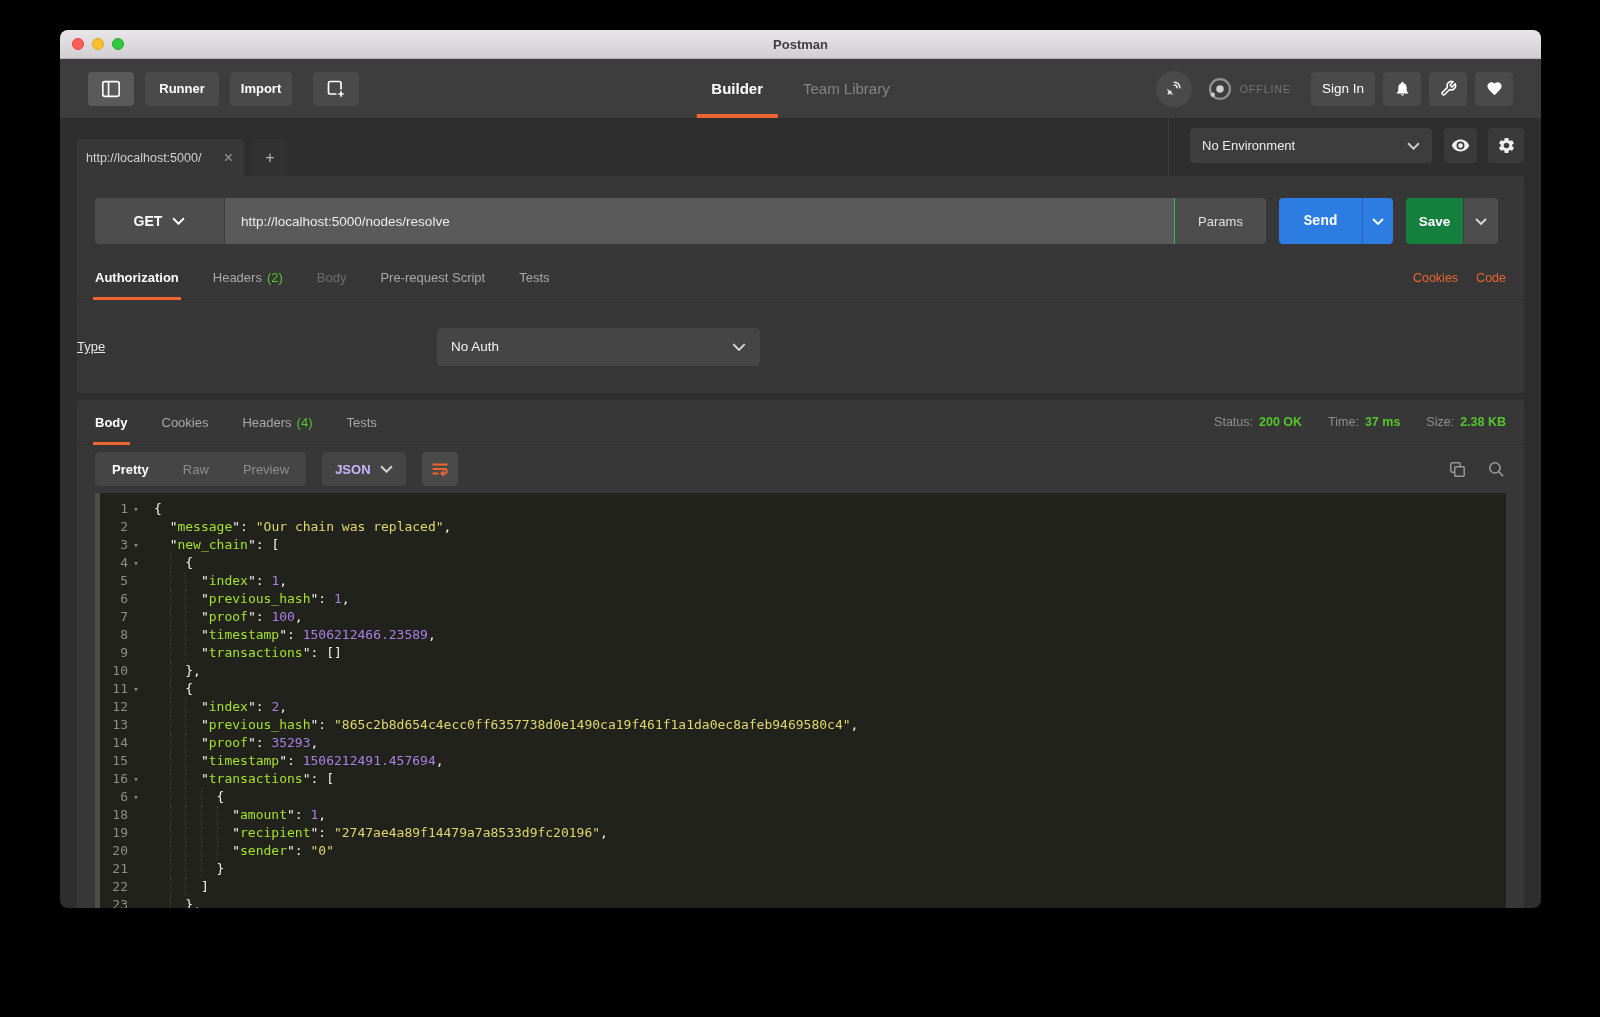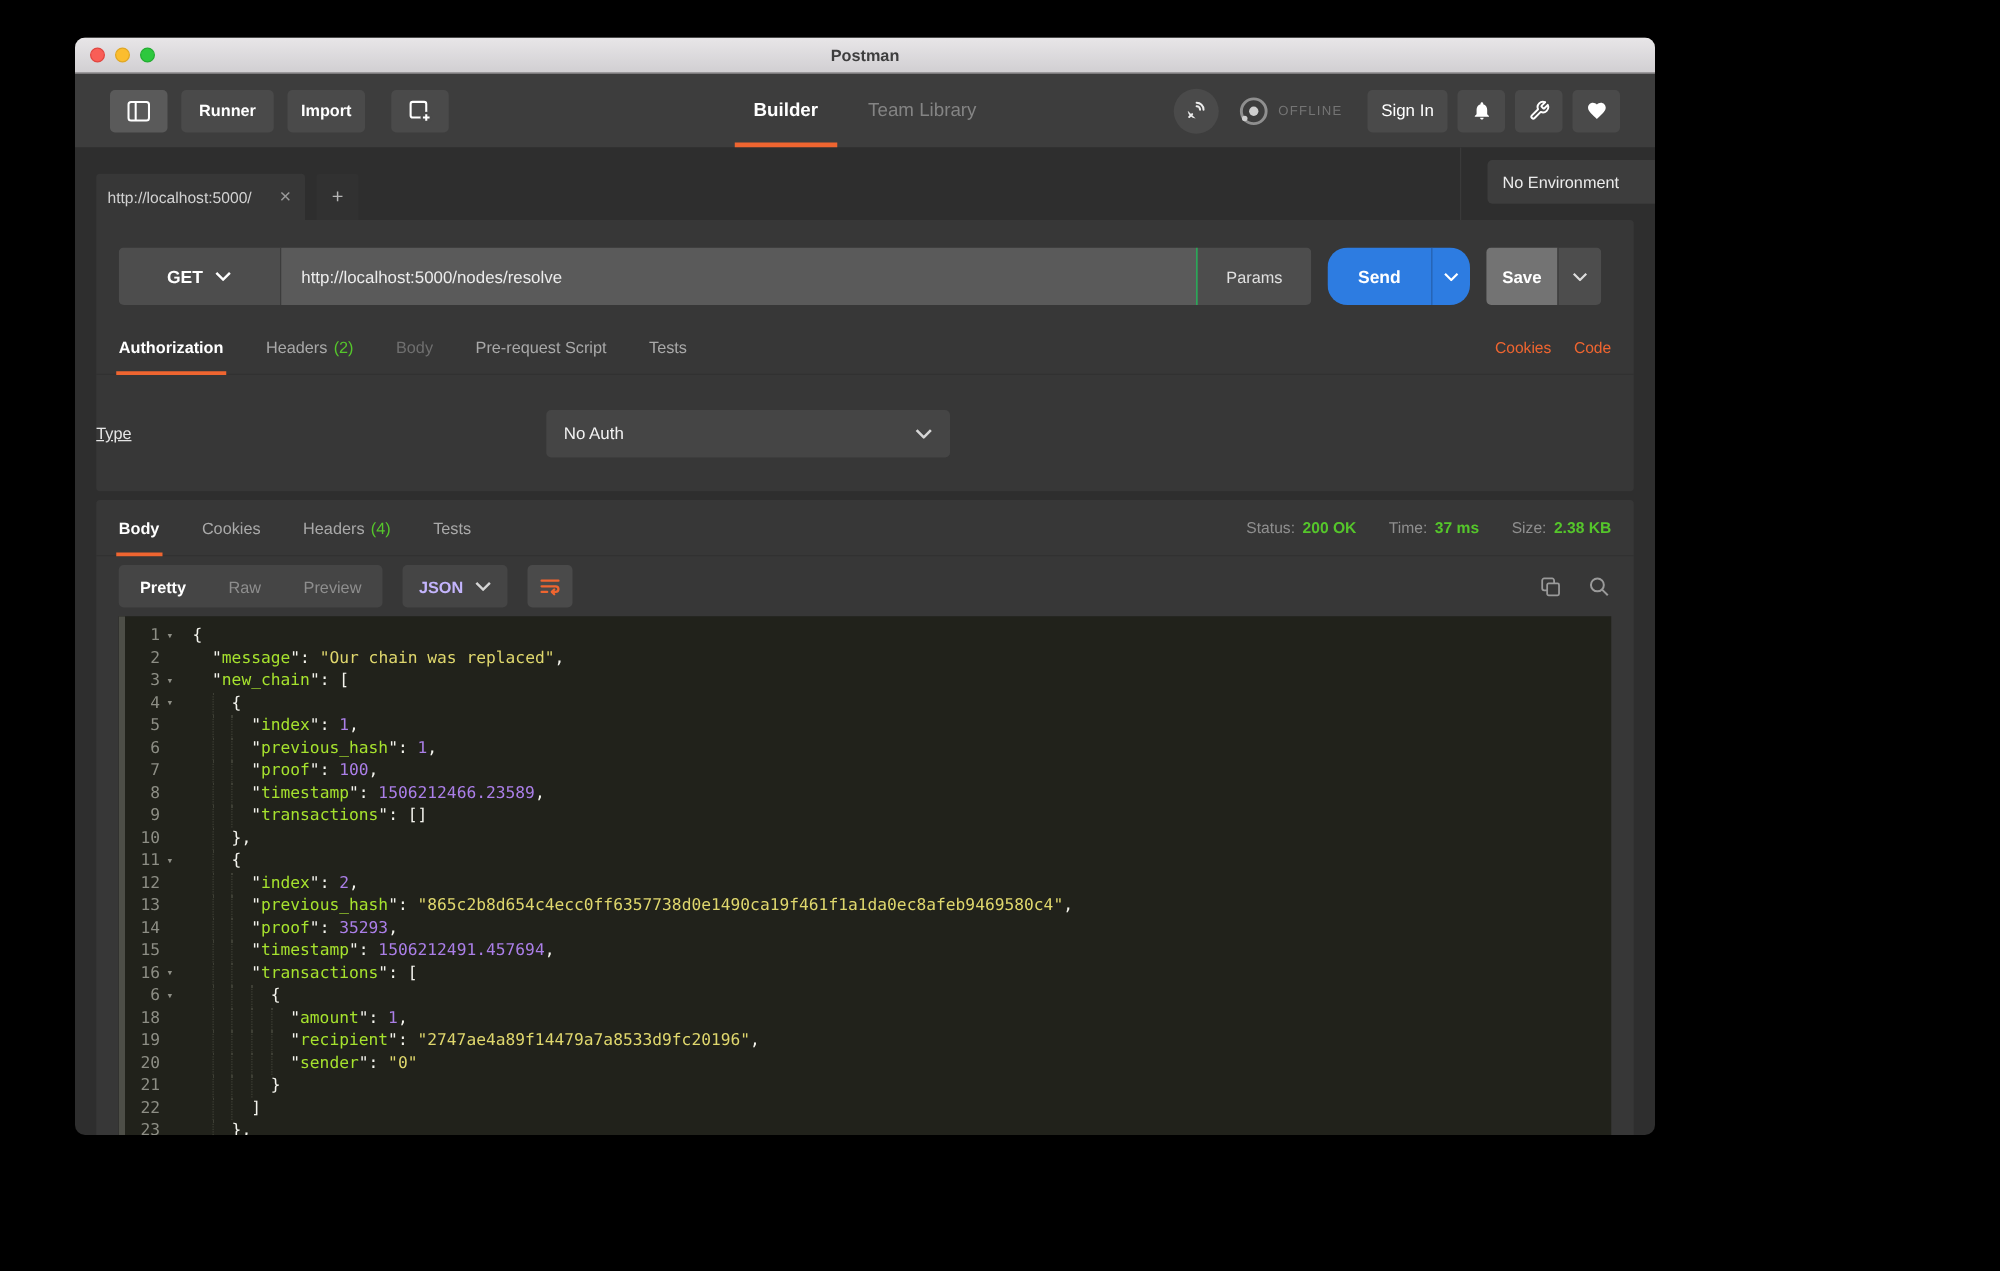--- a/index.html
+++ b/index.html
@@ -1,19 +1,19 @@
 <!DOCTYPE html>
 <html><head>
 <meta charset="utf-8">
 <style>
   * { margin:0; padding:0; box-sizing:border-box; }
   html,body { width:1600px; height:1017px; background:#000; overflow:hidden;
               font-family:"Liberation Sans","DejaVu Sans",sans-serif; }
 
-  .window { position:absolute; left:60px; top:30px; width:1264px; height:878px;
+  .window { position:absolute; left:60px; top:30px; width:1481px; height:878px;
             border-radius:8px; overflow:hidden; background:#2e2e2e;
             box-shadow:0 25px 70px rgba(0,0,0,.65); }
 
   
   .titlebar { height:29px; background:linear-gradient(#e8e6e8,#d1cfd2);
               border-bottom:1px solid #b5b3b5; position:relative;
               display:flex; align-items:center; justify-content:center; }
   .traffic { position:absolute; left:12px; top:0; height:100%; display:flex; align-items:center; gap:8px; }
   .tl { width:12px; height:12px; border-radius:50%; }
   .tl.red    { background:#f95e57; border:1px solid #e14640; }
@@ -70,27 +70,27 @@
                background:#373737; border-radius:0 3px 3px 3px; }
   .req-row { position:absolute; top:22px; left:18px; right:26px; height:46px; display:flex; }
   .url-group { flex:1; display:flex; border-radius:4px; overflow:hidden; }
   .method-select { width:130px; background:#4d4d4d; display:flex; align-items:center;
                    justify-content:center; gap:10px; color:#fff; font-size:14px; font-weight:700;
                    border-right:1px solid #3c3c3c; cursor:pointer; }
   .url-input { flex:1; background:#5a5a5a; border:0; outline:0; color:#ececec; font-size:13.5px;
                padding:0 16px; font-family:inherit; }
   .params-btn { width:92px; background:#4d4d4d; color:#e0e0e0; font-size:13px; display:flex;
                 align-items:center; justify-content:center; border-left:1px solid #22c55e; cursor:pointer; }
-  .send-btn { margin-left:13px; display:flex; border-radius:16px; overflow:hidden; }
+  .send-btn { margin-left:13px; display:flex; border-radius:4px; overflow:hidden;font-family:Liberation Mono, monospace; }
   .send-main { width:83px; background:#2d7ce1; color:#fff; font-size:14px; font-weight:700;
                display:flex; align-items:center; justify-content:center; cursor:pointer; }
   .send-chev { width:31px; background:#2d7ce1; border-left:1px solid #2463b4; color:#fff;
                display:flex; align-items:center; justify-content:center; cursor:pointer; }
   .save-btn { margin-left:13px; display:flex; border-radius:4px; overflow:hidden; }
-  .save-main { width:57px; background:#737373; color:#fff; font-size:13.5px; font-weight:700;
+  .save-main { width:57px; background:#15803d; color:#fff; font-size:13.5px; font-weight:700;
                display:flex; align-items:center; justify-content:center; cursor:pointer; }
   .save-chev { width:35px; background:#4d4d4d; border-left:1px solid #3c3c3c; color:#ddd;
                display:flex; align-items:center; justify-content:center; cursor:pointer; }
   .req-tabs { position:absolute; top:80px; left:0; right:0; height:44px; display:flex;
               align-items:center; padding:0 18px; gap:34px; border-bottom:1px solid #313131; }
   .rtab { font-size:13px; color:#a9a9a9; height:100%; display:flex; align-items:center; gap:5px;
           position:relative; cursor:pointer; }
   .rtab.active { color:#fff; font-weight:700; }
   .rtab.active::after { content:""; position:absolute; left:-2px; right:-2px; bottom:-1px;
                         height:3px; background:#ef6530; }

